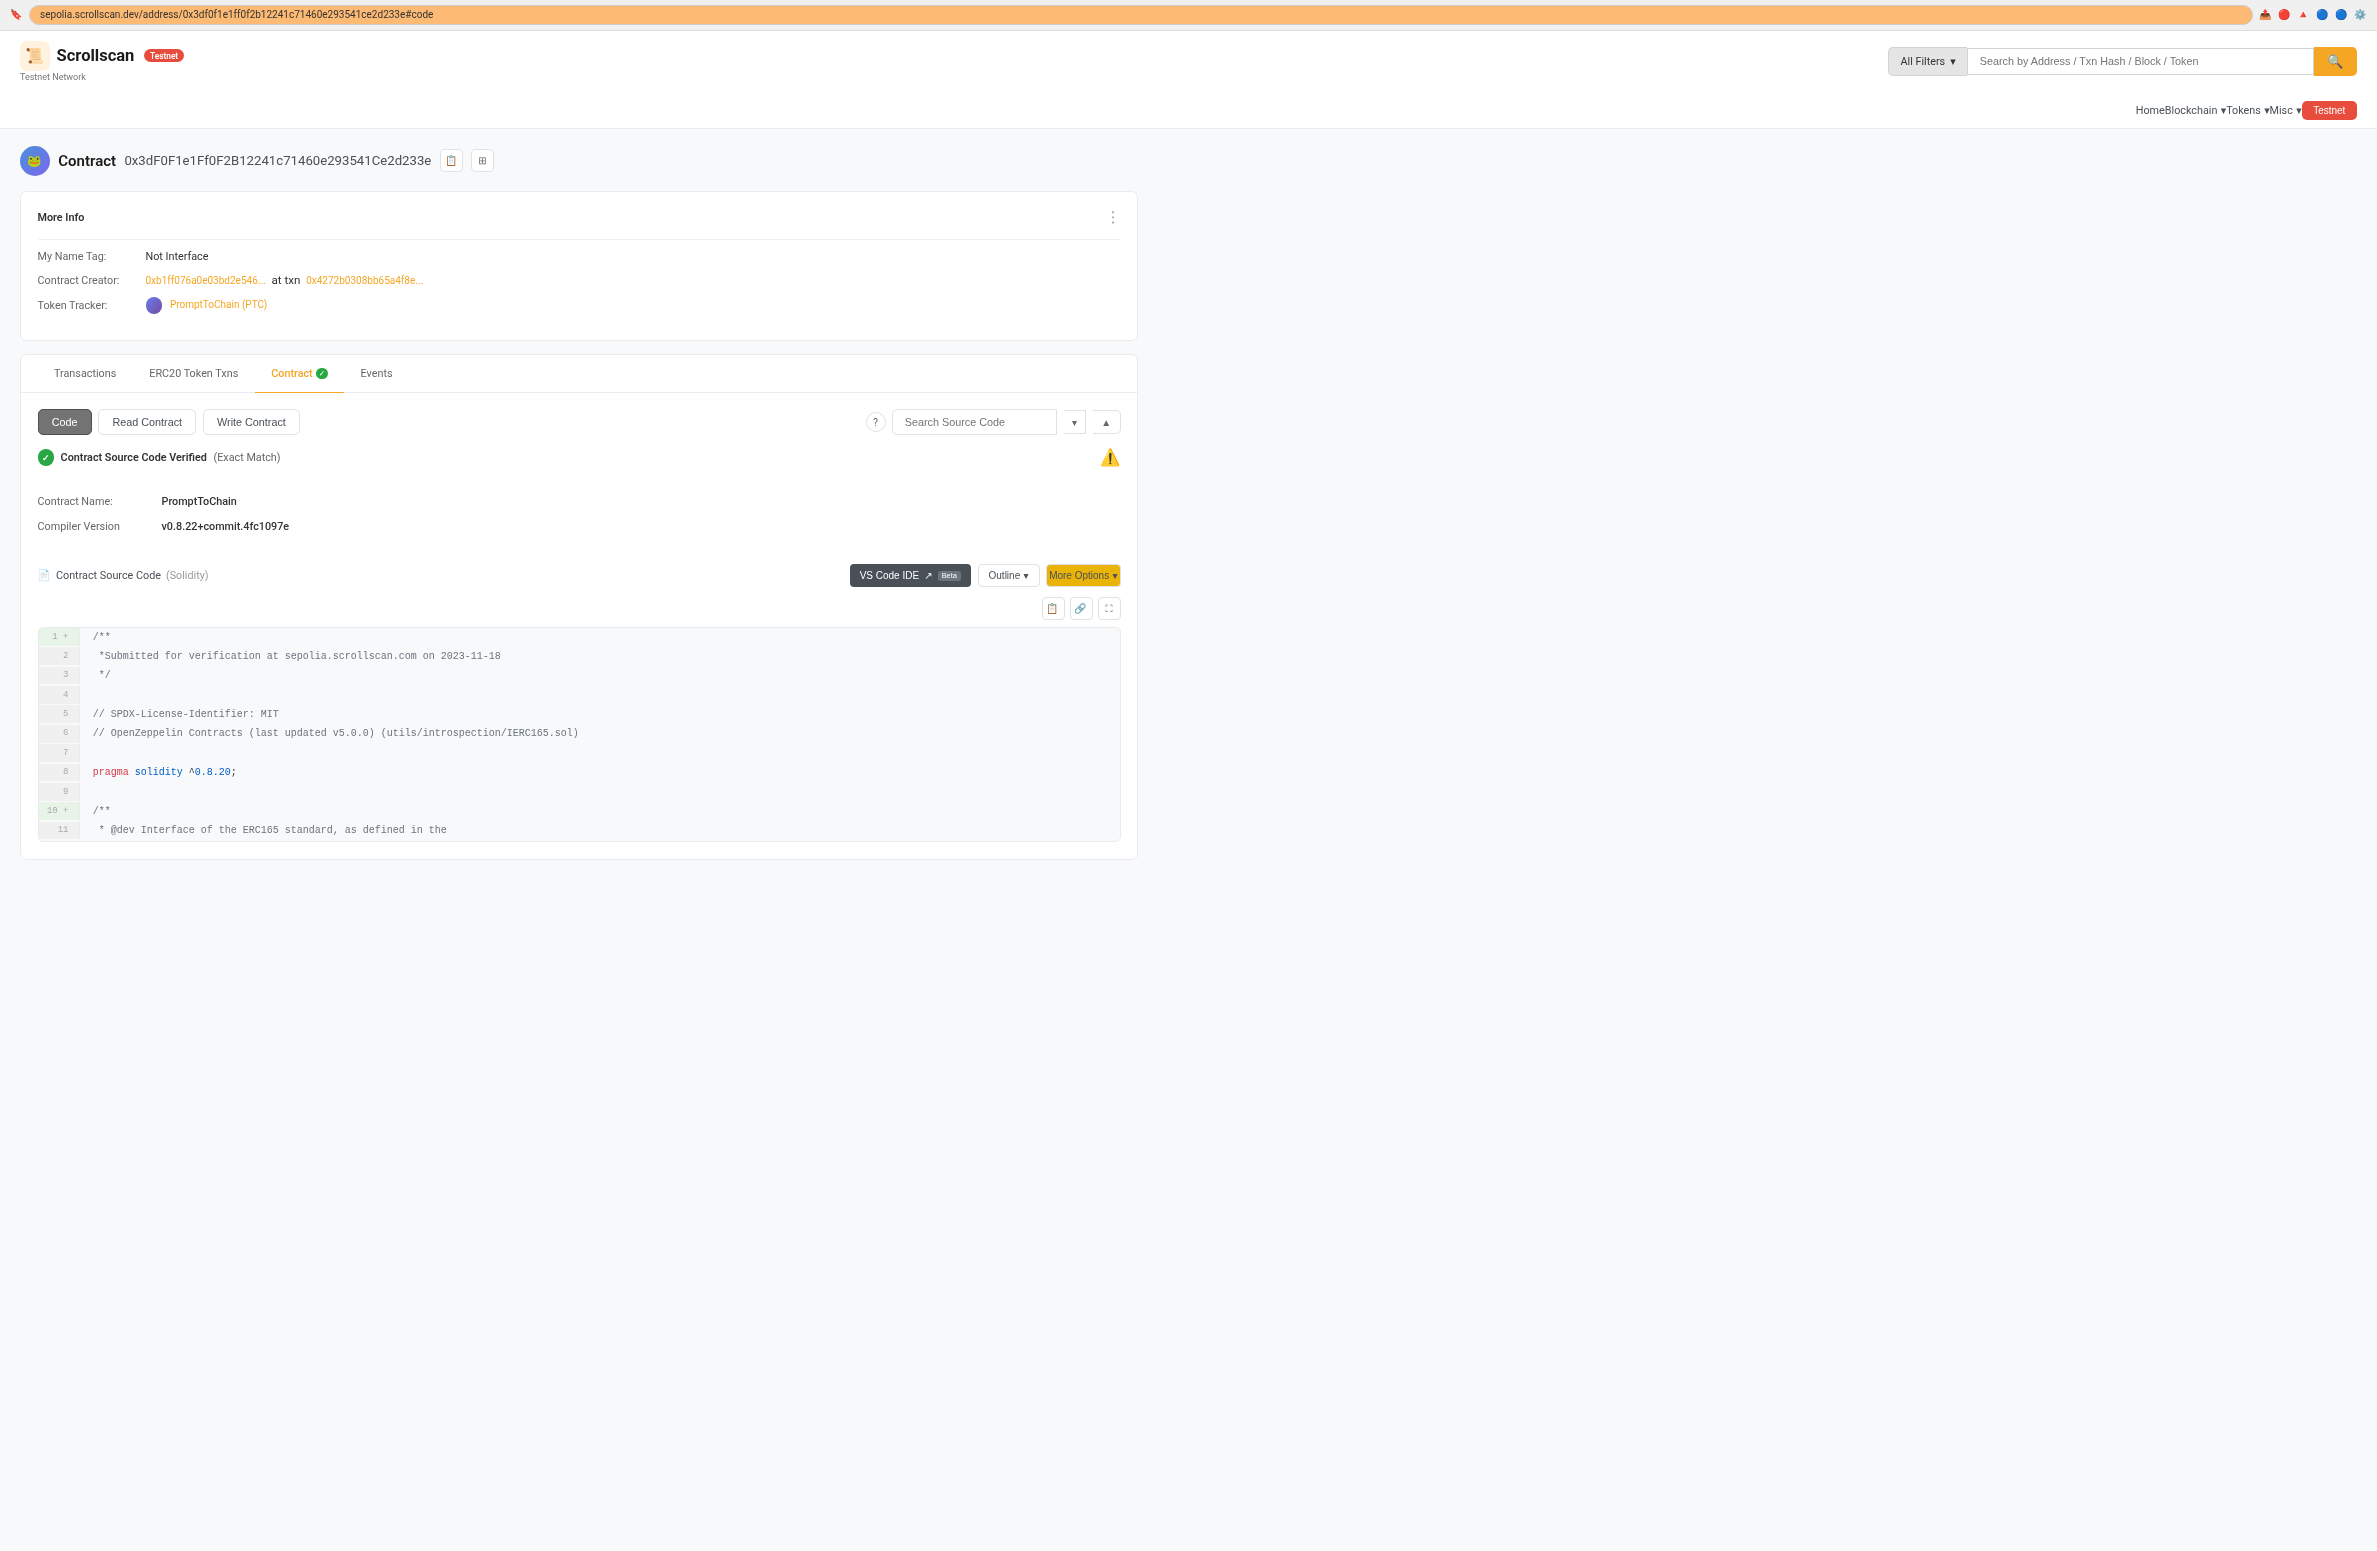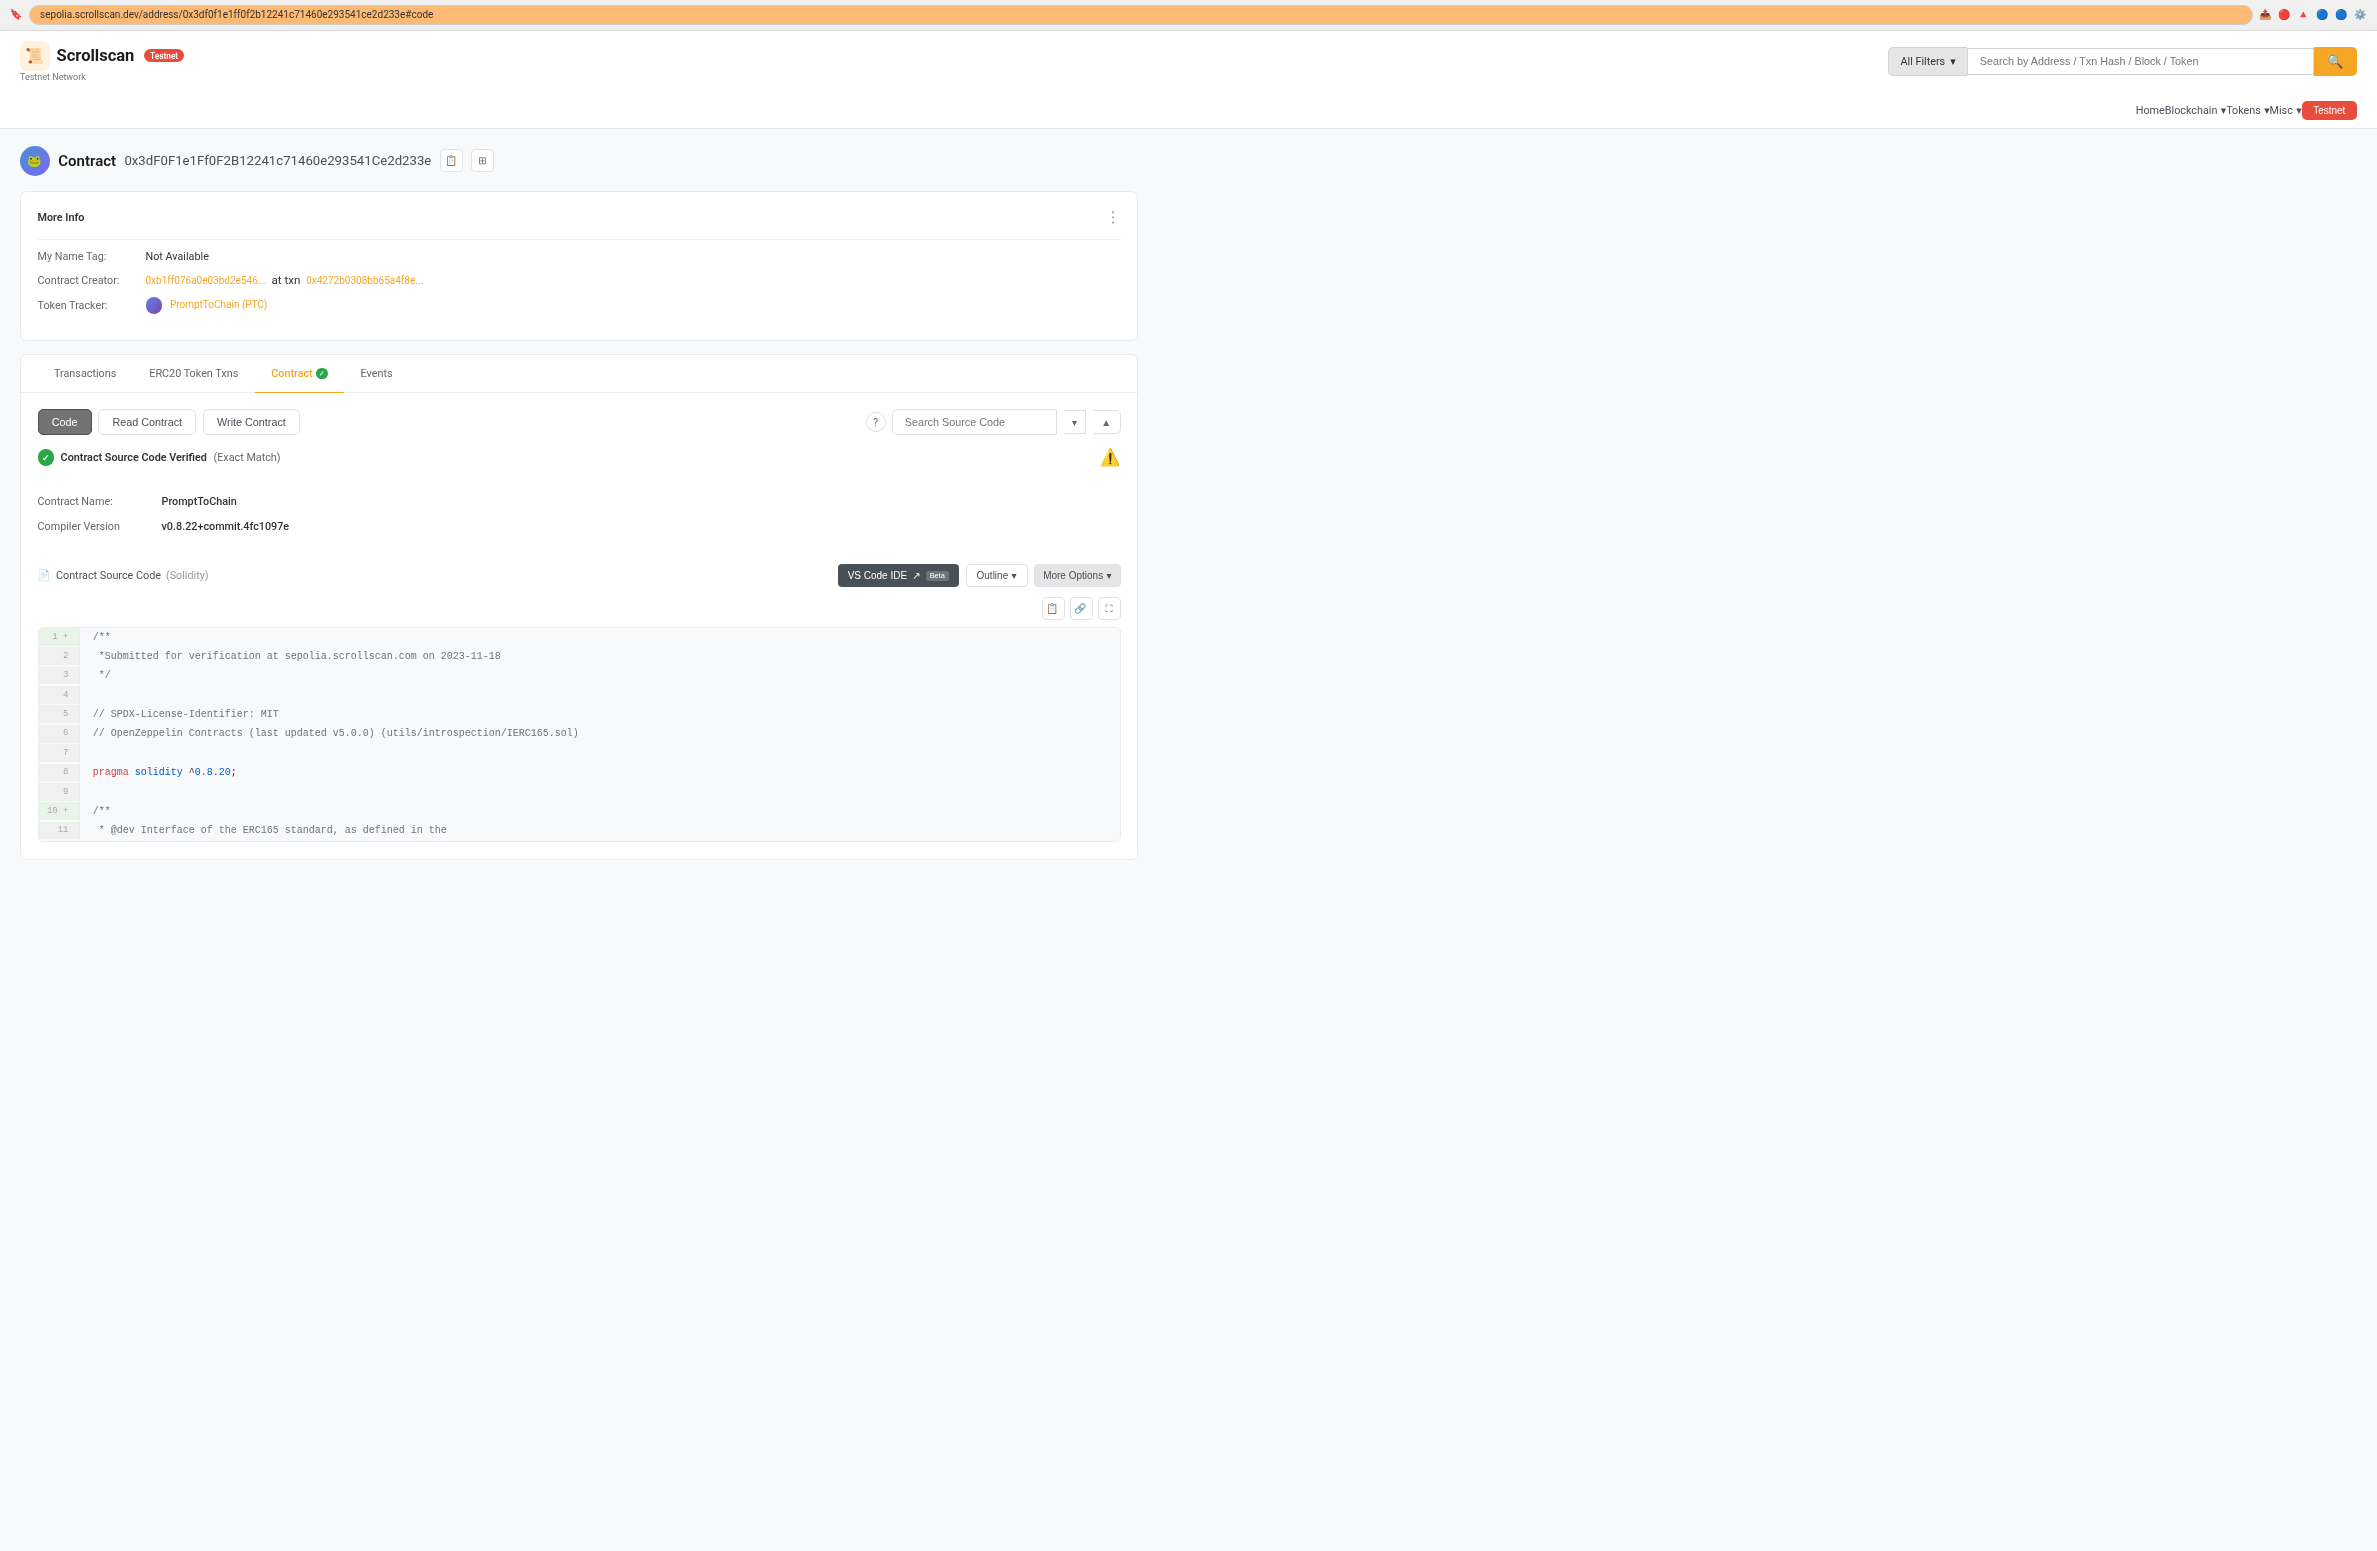--- a/index.html
+++ b/index.html
@@ -478,24 +478,24 @@
       border: 0.8px solid #dee2e6;
       padding: 5px 10px;
       border-radius: 4.1px;
       font-size: 10px;
       cursor: pointer;
       display: flex;
       align-items: center;
       gap: 3.3px;
     }
     .more-opts-btn {
-      background: #e5e5e5;
+      background: #eab308;
       color: #495057;
       border: 0.8px solid #dee2e6;
-      padding: 5px 8px;
+      padding: 5px 2px;
       border-radius: 4.1px;
       font-size: 10px;
       cursor: pointer;
       display: flex;
       align-items: flex-start;
       gap: 3.3px;
     }
     .code-action-icons {
       display: flex;
       gap: 5px;
@@ -614,21 +614,21 @@
 
 
     <div class="card card-right">
       <div style="display:flex;justify-content:space-between;align-items:center;">
         <div class="card-title" style="border:none;margin:0;padding:0;">More Info</div>
         <span class="more-options-btn">⋮</span>
       </div>
       <div style="margin-top:13.2px;border-top:0.8px solid #f0f0f0;padding-top:10px;">
         <div class="card-row">
           <span class="card-label">My Name Tag:</span>
-          <span class="card-value">Not Available</span>
+          <span class="card-value">Not Interface</span>
         </div>
         <div class="card-row">
           <span class="card-label">Contract Creator:</span>
           <span>
             <a class="card-value-link">0xb1ff076a0e03bd2e546...</a>
             &nbsp;<span>at txn</span>&nbsp;
             <a class="card-value-link">0x4272b0308bb65a4f8e...</a>
           </span>
         </div>
         <div class="card-row">

